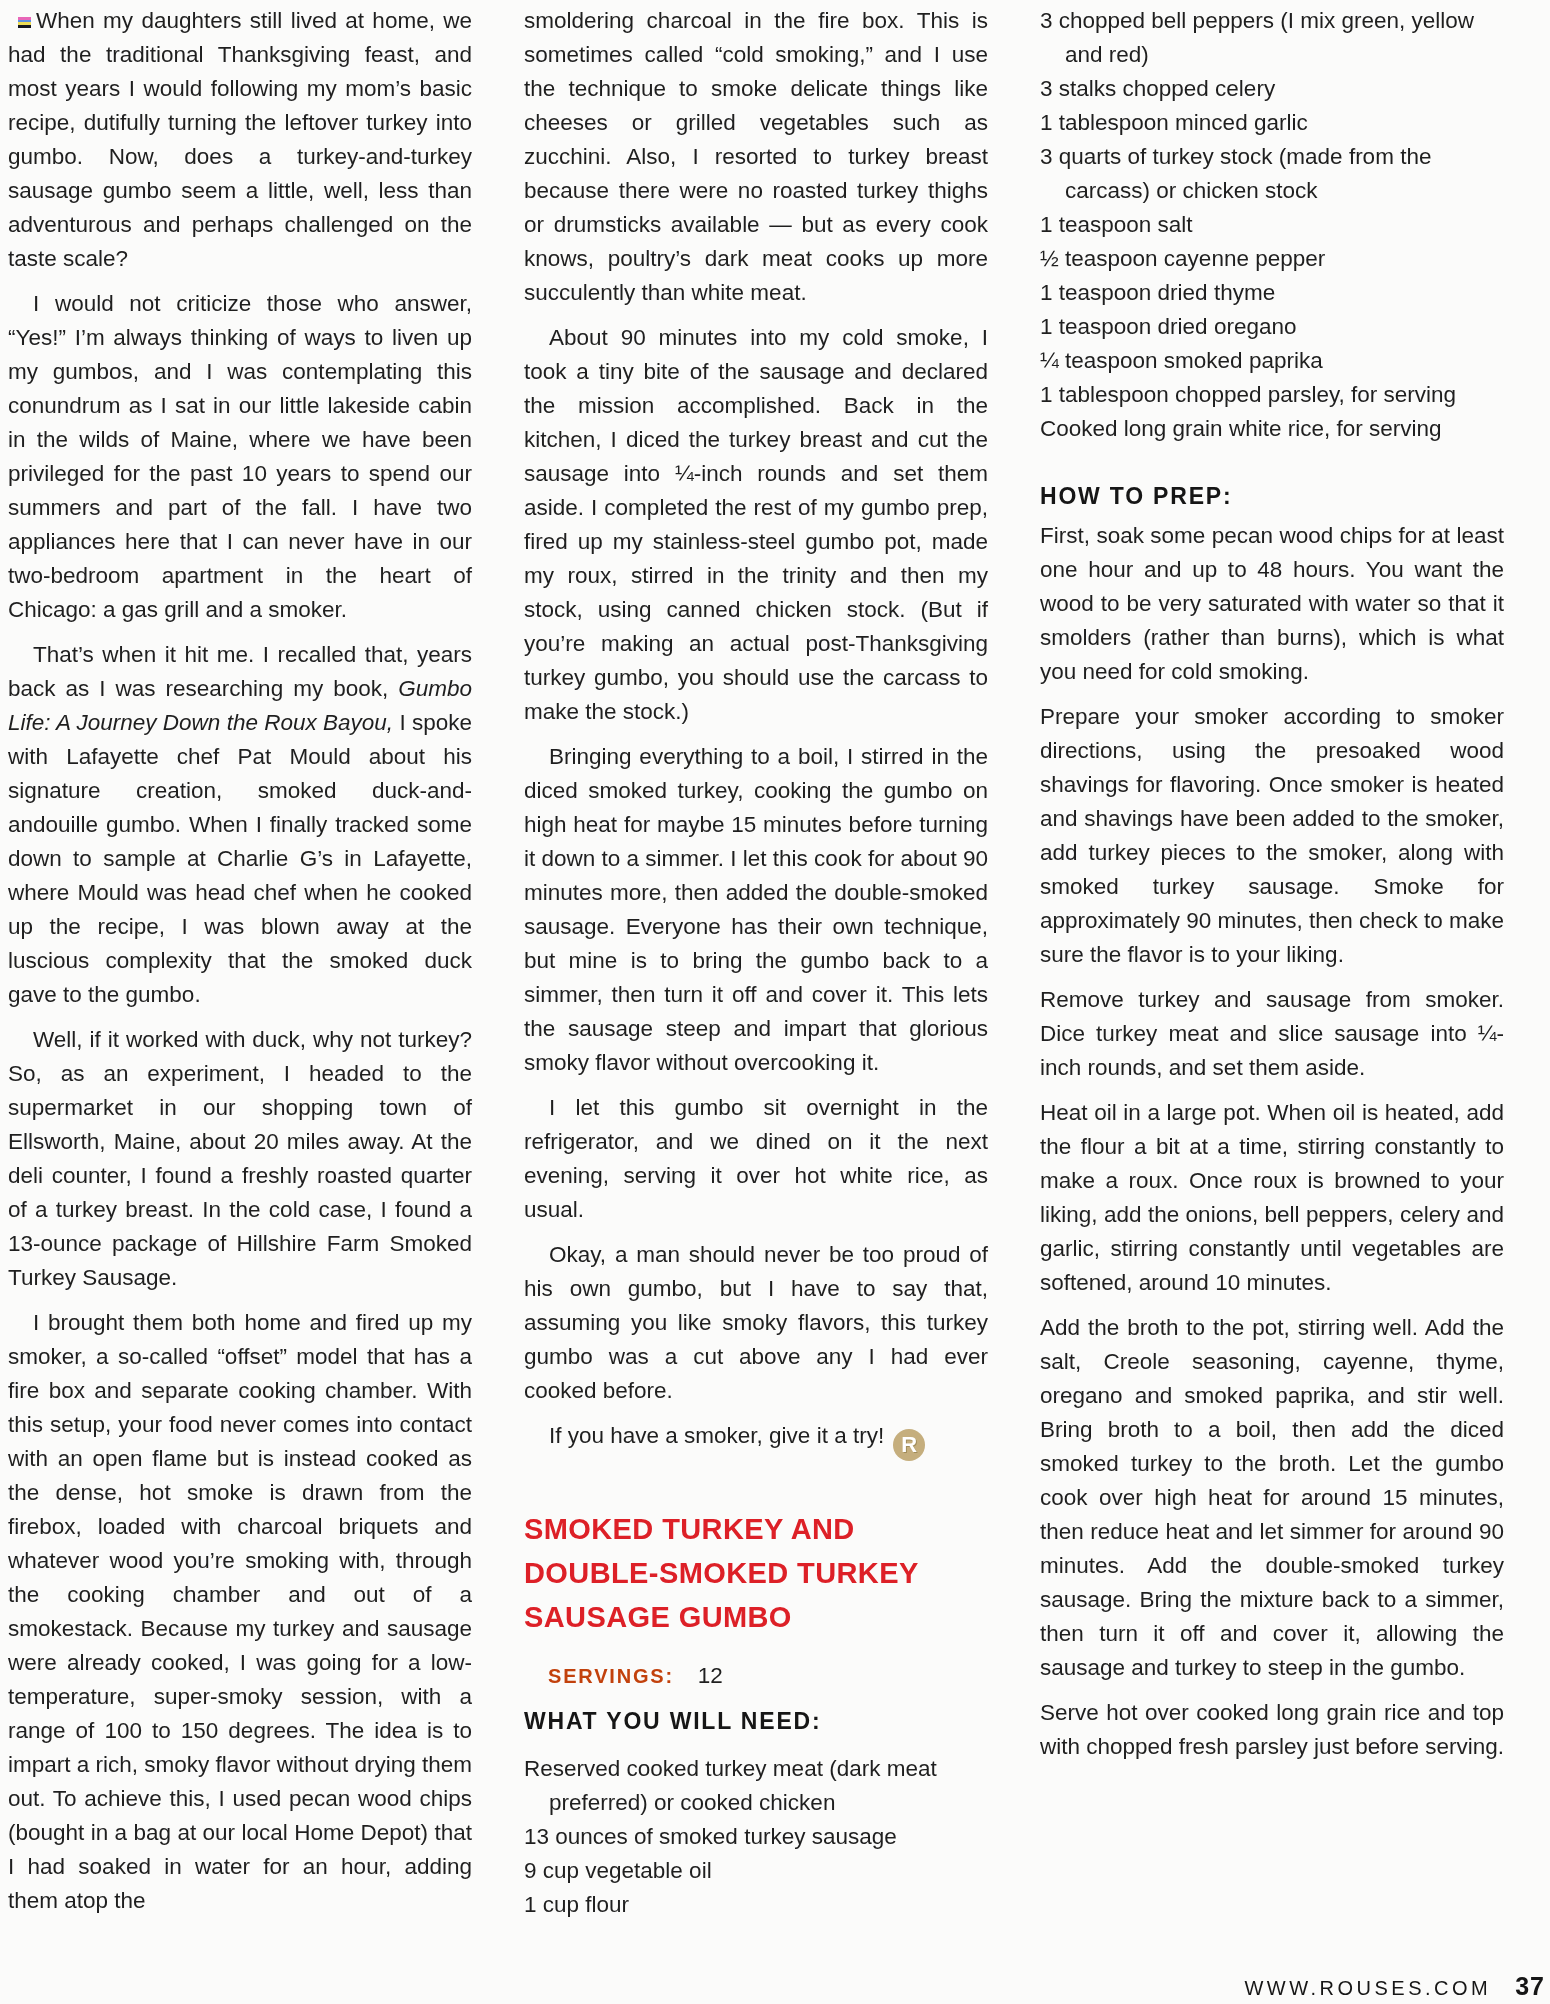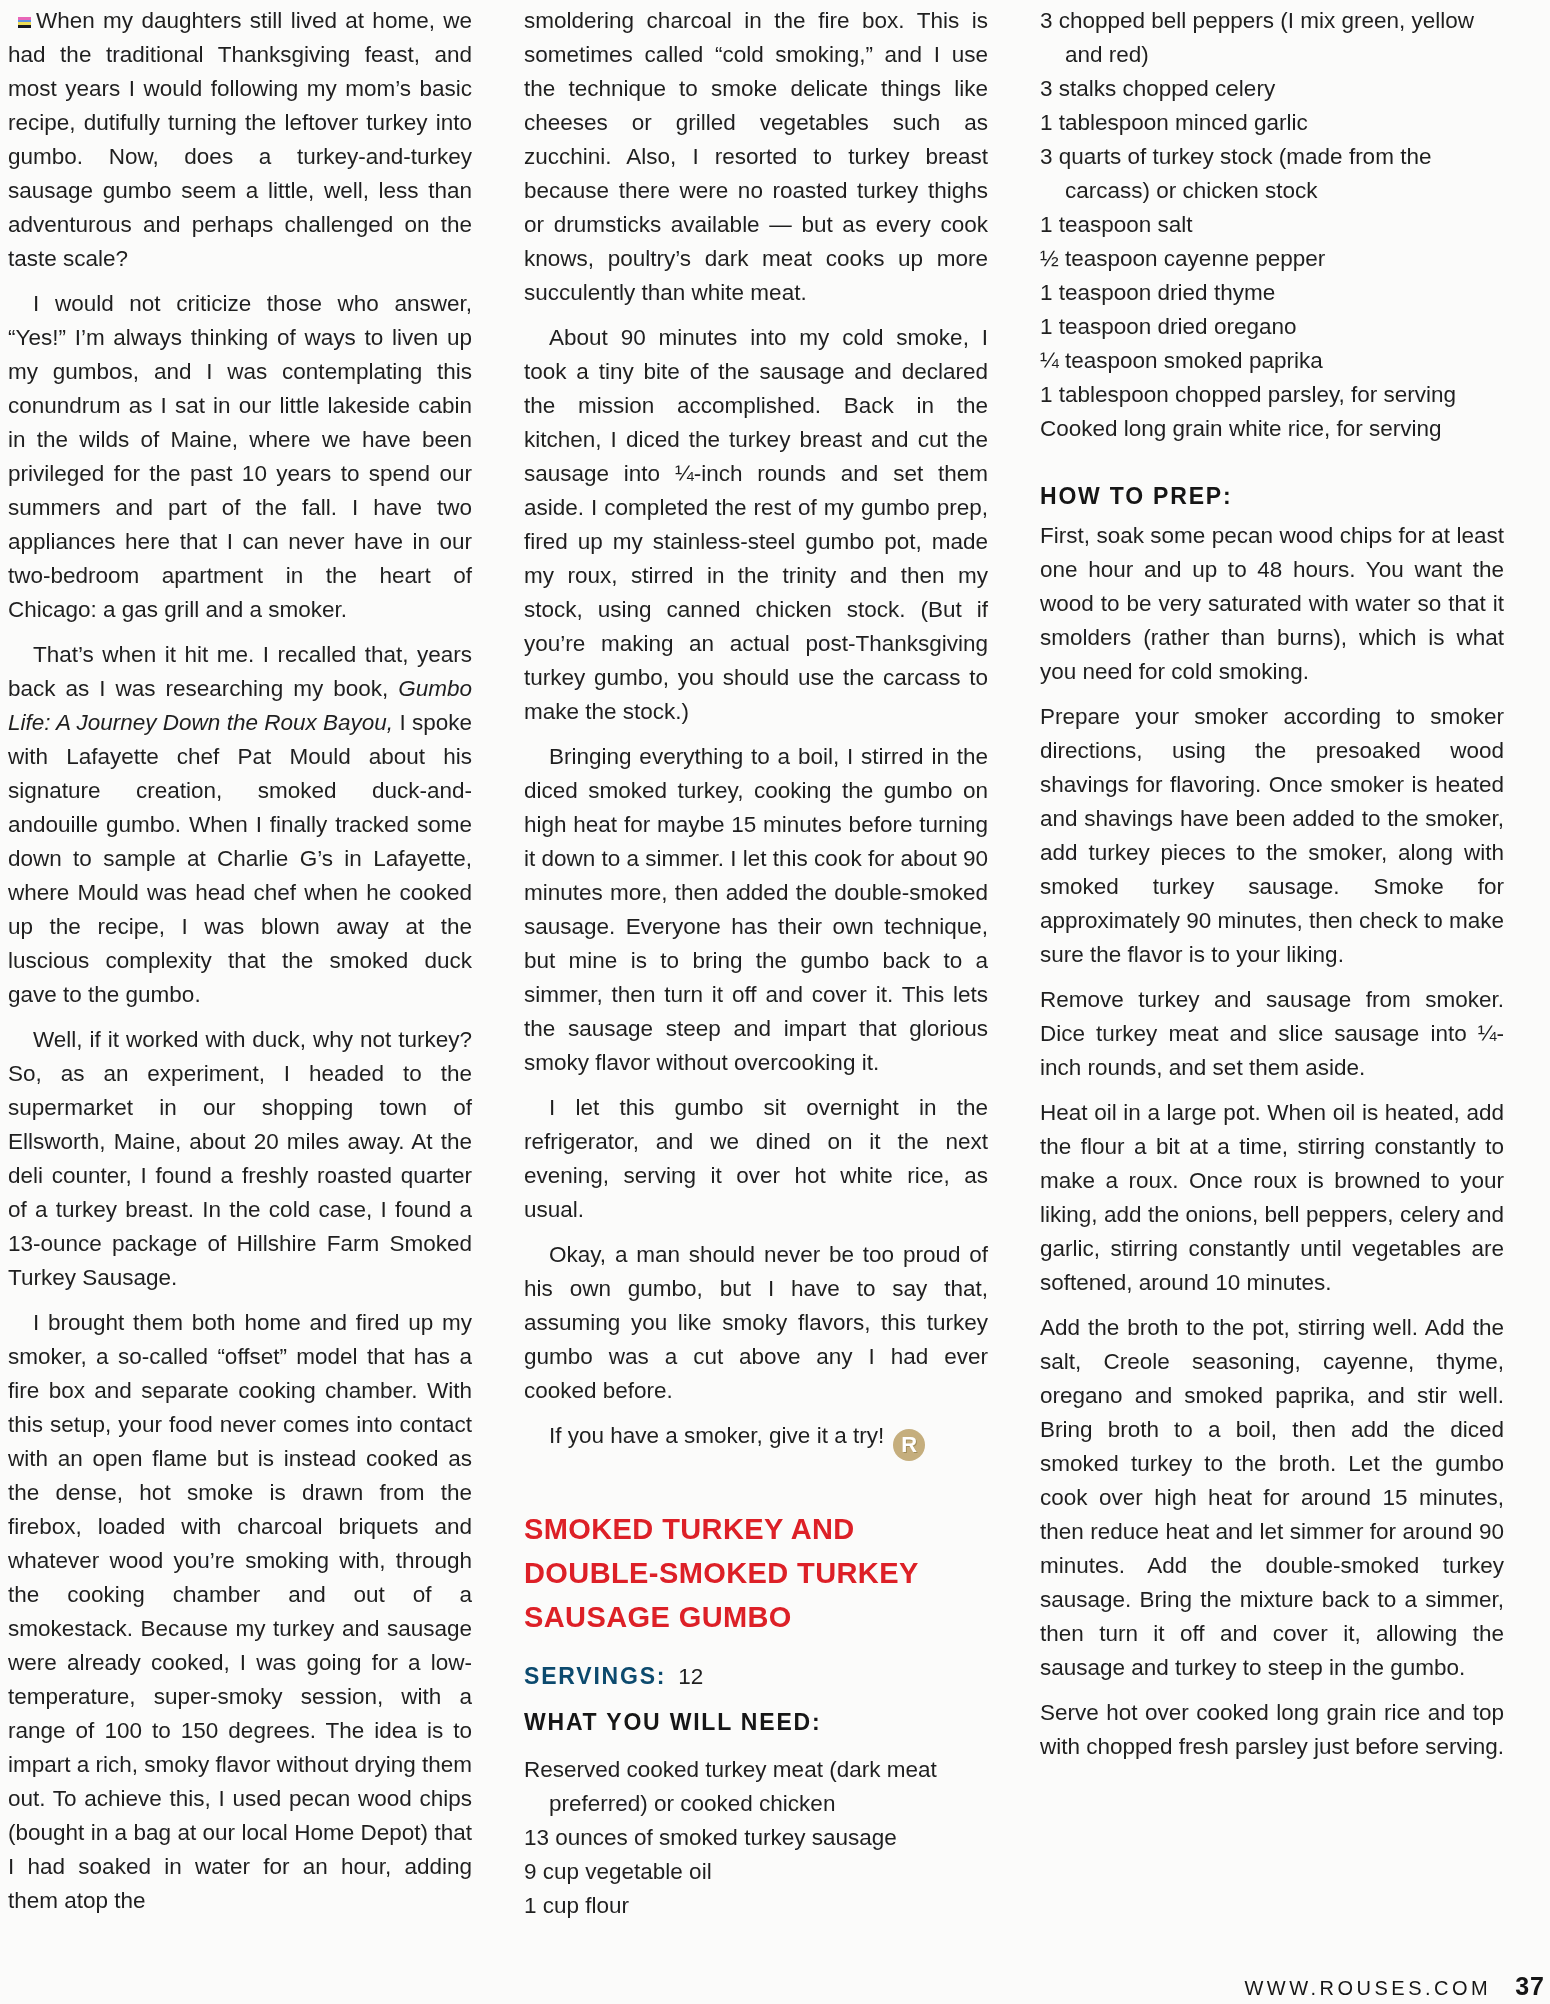--- a/index.html
+++ b/index.html
@@ -59,35 +59,36 @@
     font-size: 29px;
     line-height: 44px;
     font-weight: bold;
     letter-spacing: 0.4px;
     color: #dd2027;
     text-align: left;
   }
   .subline { margin: 0 0 14px 0; }
   .subhead {
     font-weight: bold;
-    font-size: 23px;
+    font-size: 20px;
     letter-spacing: 1.8px;
-    color: #0c4a6e;
+    color: #c2410c;
+    margin-left: 24px;
   }
   h2.recipe-title, h3.subhead-block { font-family: inherit; }
   .subhead-block {
     margin: 0 0 14px 0;
     font-weight: bold;
     font-size: 23px;
     letter-spacing: 1.8px;
     color: #161616;
     line-height: 34px;
   }
   .prep-head { margin-top: 33px; margin-bottom: 6px; }
-  .servings-value { font-size: 22.5px; margin-left: 12px; font-weight: normal; }
+  .servings-value { font-size: 22.5px; margin-left: 24px; font-weight: normal; }
   .ing-item {
     margin: 0;
     padding-left: 25px;
     text-indent: -25px;
     text-align: left;
   }
   .prep-par { text-align: justify; }
   .footer {
     position: absolute;
     top: 1972px; right: 5px;

